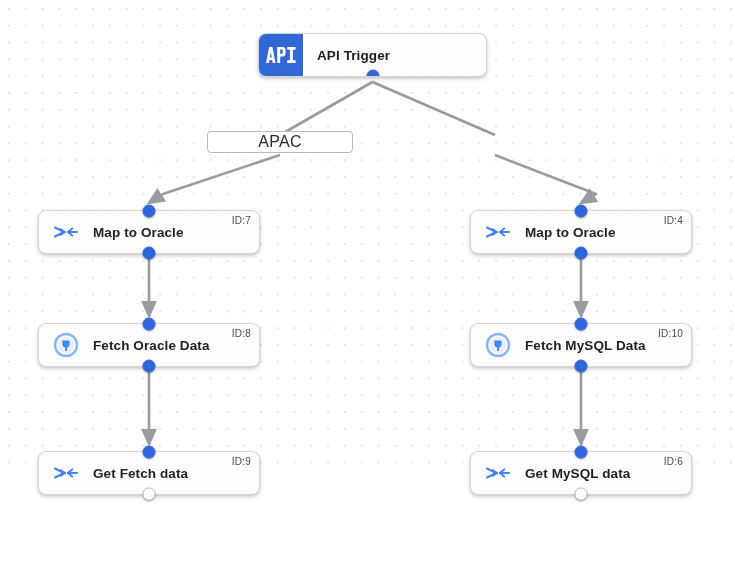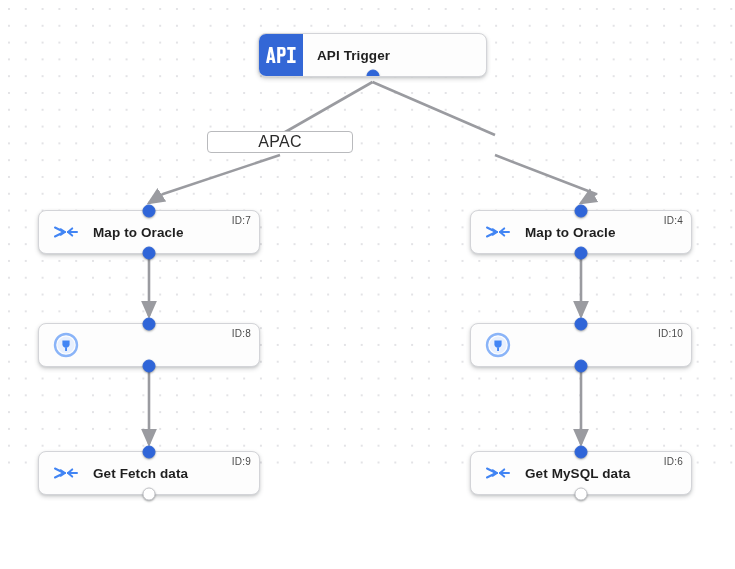--- a/index.html
+++ b/index.html
@@ -216,20 +216,21 @@
 
   <div class="node step-node" style="left:38px; top:323px;">
     <span class="icon">
       <svg width="26" height="26" viewBox="0 0 26 26" aria-hidden="true">
         <circle cx="13" cy="13" r="11" fill="none" stroke="#8ab4f8" stroke-width="2.4"></circle>
         <circle cx="13" cy="13" r="8.6" fill="#e8f0fe"></circle>
         <path d="M9.4 8.4 L9.4 12.2 C9.4 14.2 11 15.8 13 15.8 C15 15.8 16.6 14.2 16.6 12.2 L16.6 8.4 Z" fill="#4285f4"></path>
         <rect x="12.1" y="15.4" width="1.9" height="3.6" fill="#4285f4"></rect>
       </svg>
     </span>
+    <span class="label">Fetch Oracle Data</span>
     <span class="idtag">ID:8</span>
     <span class="port filled top"></span>
     <span class="port filled bottom"></span>
   </div>
 
   <div class="node step-node" style="left:38px; top:451px;">
     <span class="icon">
       <svg width="24" height="16" viewBox="0 0 24 16" aria-hidden="true">
         <g stroke="#4285f4" stroke-width="2" fill="none" stroke-linecap="round" stroke-linejoin="round">
           <path d="M1 3.5 L10 8"></path>
@@ -270,20 +271,21 @@
 
   <div class="node step-node" style="left:470px; top:323px;">
     <span class="icon">
       <svg width="26" height="26" viewBox="0 0 26 26" aria-hidden="true">
         <circle cx="13" cy="13" r="11" fill="none" stroke="#8ab4f8" stroke-width="2.4"></circle>
         <circle cx="13" cy="13" r="8.6" fill="#e8f0fe"></circle>
         <path d="M9.4 8.4 L9.4 12.2 C9.4 14.2 11 15.8 13 15.8 C15 15.8 16.6 14.2 16.6 12.2 L16.6 8.4 Z" fill="#4285f4"></path>
         <rect x="12.1" y="15.4" width="1.9" height="3.6" fill="#4285f4"></rect>
       </svg>
     </span>
+    <span class="label">Fetch MySQL Data</span>
     <span class="idtag">ID:10</span>
     <span class="port filled top"></span>
     <span class="port filled bottom"></span>
   </div>
 
   <div class="node step-node" style="left:470px; top:451px;">
     <span class="icon">
       <svg width="24" height="16" viewBox="0 0 24 16" aria-hidden="true">
         <g stroke="#4285f4" stroke-width="2" fill="none" stroke-linecap="round" stroke-linejoin="round">
           <path d="M1 3.5 L10 8"></path>

